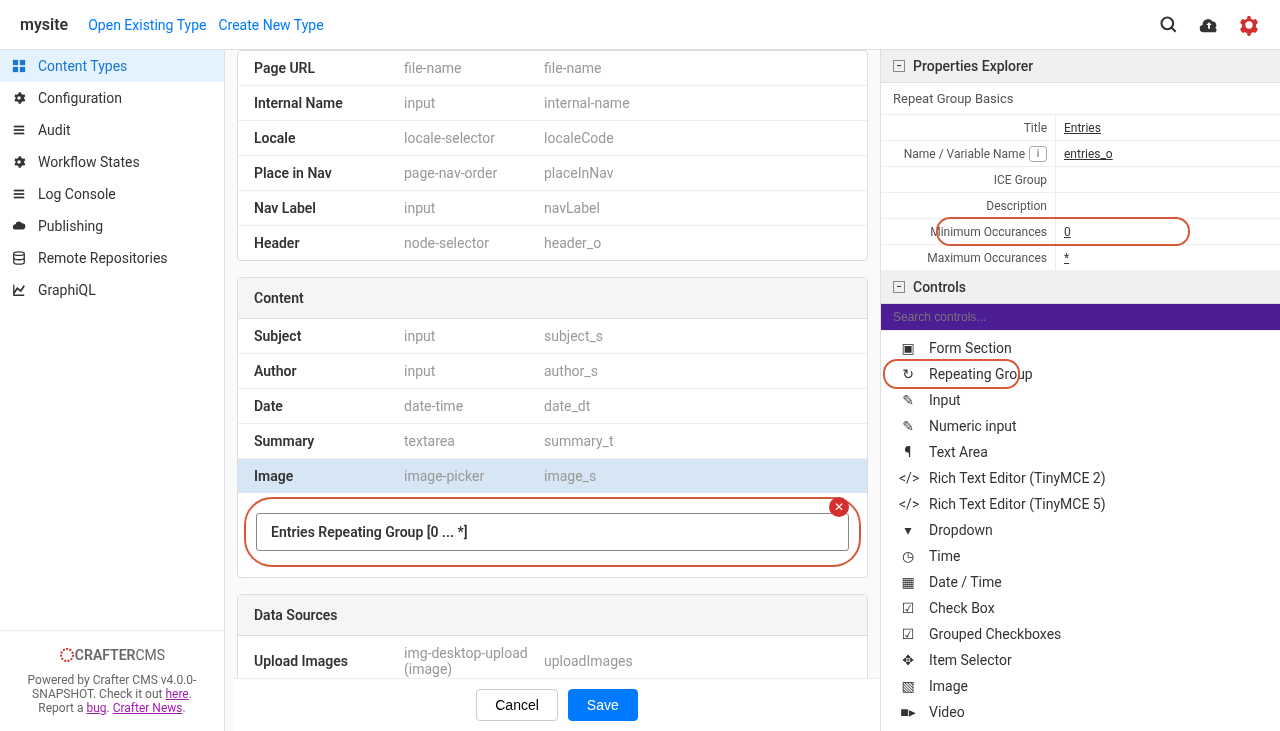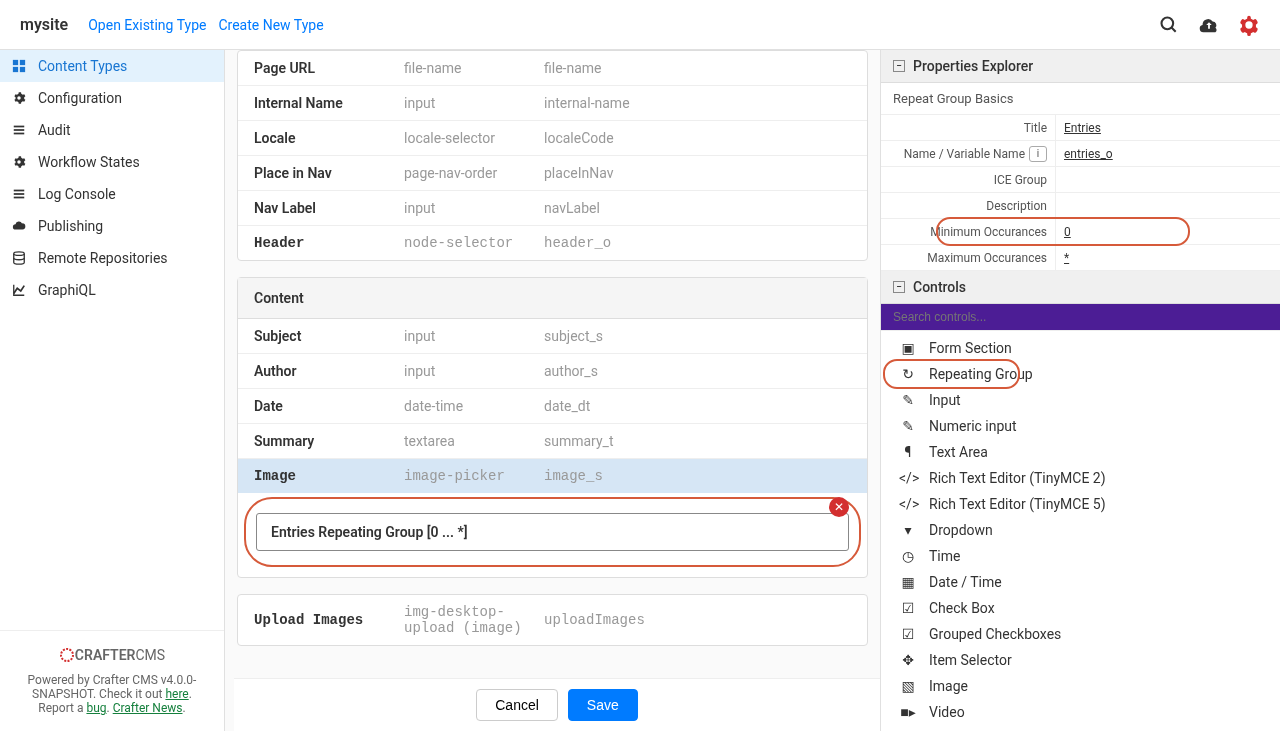--- a/index.html
+++ b/index.html
@@ -12,26 +12,26 @@
 .crafter-icon { color: #d32f2f; }
 .main { display: flex; height: calc(100vh - 50px); }
 .sidebar { width: 225px; border-right: 1px solid #e0e0e0; display: flex; flex-direction: column; }
 .nav-list { flex: 1; }
 .nav-item { display: flex; align-items: center; padding: 8px 12px; cursor: pointer; gap: 10px; }
 .nav-item.active { background: #e3f2fd; color: #1976d2; }
 .nav-icon { width: 16px; text-align: center; }
 .sidebar-footer { padding: 16px 20px; text-align: center; font-size: 12px; color: #666; border-top: 1px solid #eee; }
 .crafter-logo { display: flex; align-items: center; justify-content: center; gap: 0; font-weight: 600; font-size: 14px; margin-bottom: 10px; }
 .crafter-logo .gear { color: #d32f2f; }
-.sidebar-footer a { color: #15803d; text-decoration: underline; }
+.sidebar-footer a { color: #a21caf; text-decoration: underline; }
 .content { flex: 1; overflow-y: auto; padding: 0 12px 60px 12px; background: #fafafa; }
 .section { border: 1px solid #ddd; border-radius: 4px; margin-bottom: 16px; background: #fff; }
 .section-header { background: #f5f5f5; padding: 12px 16px; font-weight: 600; border-bottom: 1px solid #ddd; }
 .field-row { display: flex; padding: 9px 16px; border-bottom: 1px solid #eee; align-items: center; }
-.field-row:last-child { border-bottom: none; font-family: Liberation Mono, monospace; }
+.field-row:last-child { border-bottom: none; }
 .field-row.highlighted { background: #d6e6f5; }
 .field-label { width: 150px; font-weight: 600; }
 .field-type { width: 140px; color: #999; }
 .field-varname { color: #999; }
 .repeating-group-wrap { border: 2px solid #d65a3a; border-radius: 28px; padding: 14px 10px 14px 10px; margin: 4px 6px 10px 6px; position: relative; }
 .repeating-group-box { border: 1px solid #888; border-radius: 3px; padding: 10px 14px; font-weight: 600; background: #fff; }
 .delete-badge { position: absolute; top: -2px; right: 10px; width: 20px; height: 20px; background: #d32f2f; color: #fff; border-radius: 50%; font-size: 12px; display: flex; align-items: center; justify-content: center; cursor: pointer; }
 .footer-actions { position: fixed; bottom: 0; left: 234px; right: 400px; background: #fff; padding: 10px; display: flex; justify-content: center; gap: 10px; border-top: 1px solid #eee; }
 .btn { padding: 7px 18px; border-radius: 4px; font-size: 14px; cursor: pointer; border: 1px solid #ccc; background: #fff; }
 .btn-primary { background: #007bff; color: #fff; border-color: #007bff; }
@@ -239,20 +239,21 @@
             <span class="field-varname">image_s</span>
           </div>
         </div>
       <div class="repeating-group-wrap">
         <span class="delete-badge">✕</span>
         <div class="repeating-group-box">Entries Repeating Group [0 ... *]</div>
       </div>
     </div>
 
     <div class="section">
+      <div class="section-header">Data Sources</div>
       <div id="section3-rows">
           <div class="field-row">
             <span class="field-label">Upload Images</span>
             <span class="field-type">img-desktop-upload (image)</span>
             <span class="field-varname">uploadImages</span>
           </div>
         </div>
     </div>
   </div>
 

